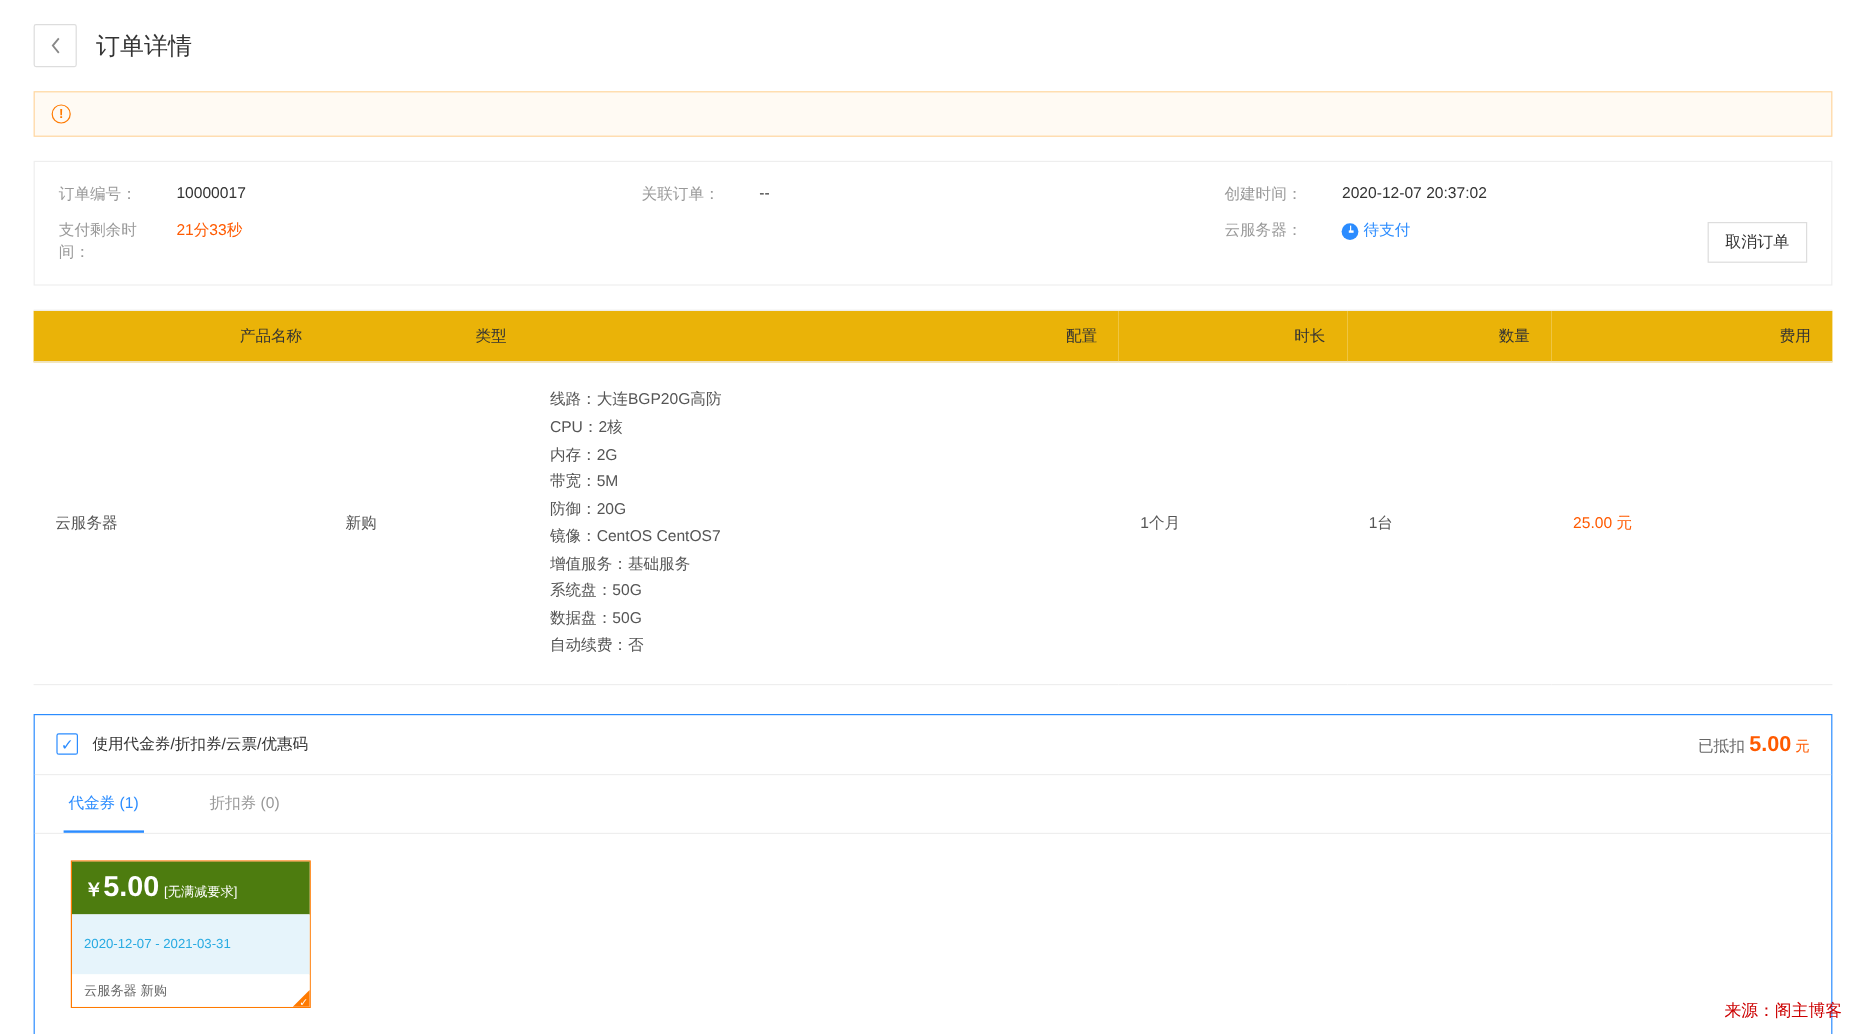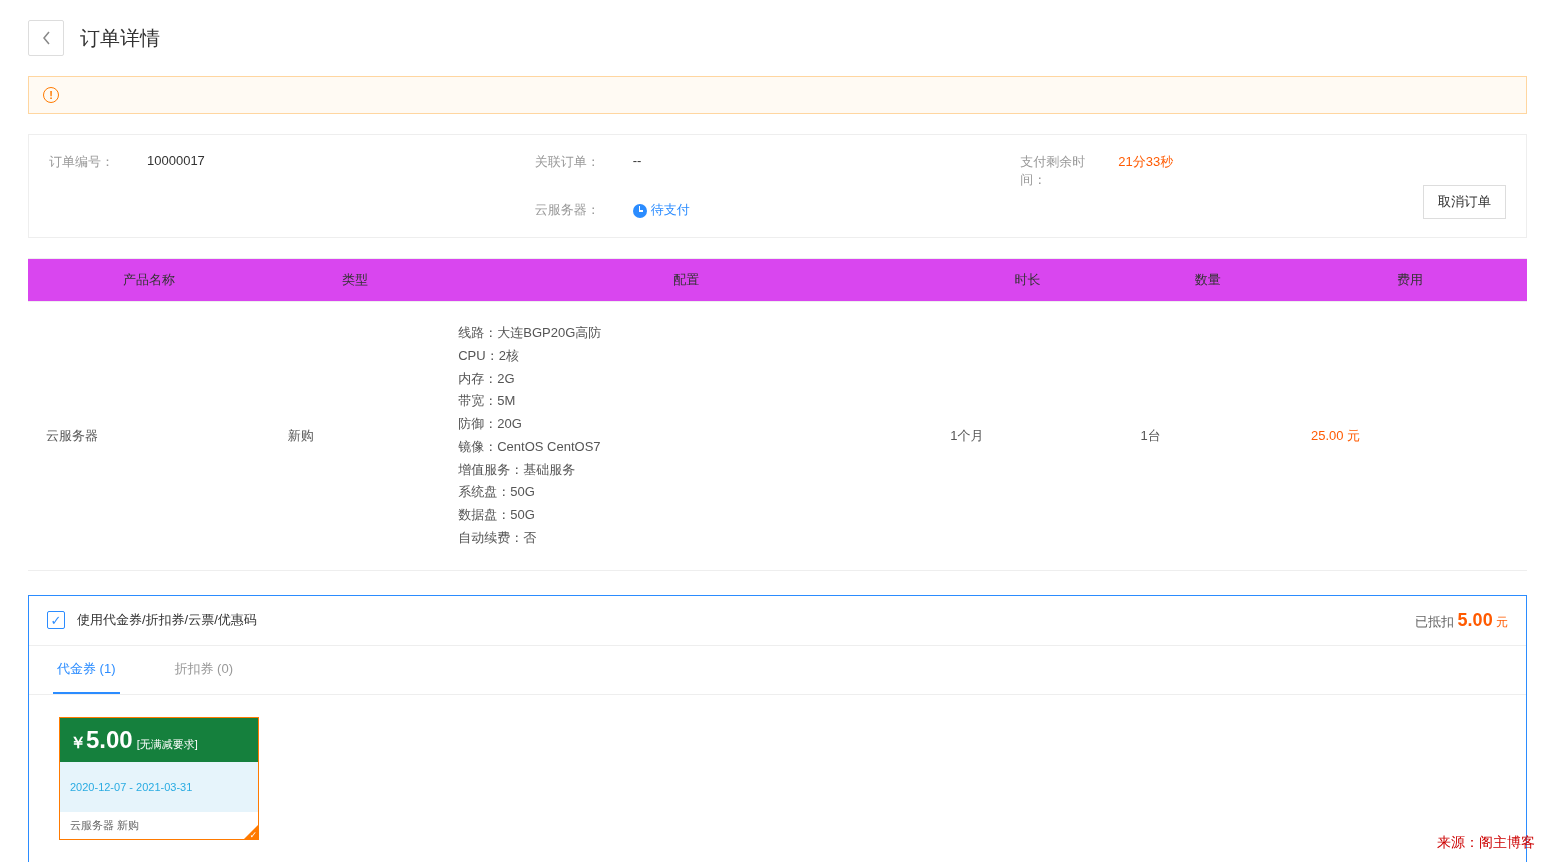--- a/index.html
+++ b/index.html
@@ -111,24 +111,24 @@
       padding: 7px 14px;
       cursor: pointer;
       color: #333;
     }
     table {
       width: 100%;
       border-collapse: collapse;
       margin-bottom: 24px;
     }
     thead th {
-      text-align: center;
+      text-align: right;
       font-weight: normal;
       color: #333;
-      background: #d946ef;
+      background: #eab308;
       border-top: 1px solid #eee;
       border-bottom: 1px solid #eee;
       padding: 12px 18px;
     }
     tbody td {
       padding: 20px 18px;
       vertical-align: middle;
       color: #555;
       border-bottom: 1px solid #eee;
     }
@@ -176,21 +176,21 @@
       border-bottom: 2px solid #2b8cff;
     }
     .coupon-body { padding: 22px 30px; }
     .voucher {
       width: 200px;
       border: 1.5px solid #ff7a00;
       position: relative;
       cursor: pointer;
     }
     .voucher-top {
-      background: #15803d;
+      background: #4d7c0f;
       color: #fff;
       padding: 8px 10px;
     }
     .voucher-price { font-size: 24px; font-weight: bold; }
     .voucher-price .cur { font-size: 16px; }
     .voucher-note { font-size: 11px; margin-left: 4px; }
     .voucher-date {
       background: #e6f4fb;
       color: #29abe2;
       padding: 19px 10px;
@@ -245,20 +245,24 @@
 
 <div class="info-card">
   <div class="info-grid">
     <div class="info-row">
       <span class="info-label">订单编号：</span>
       <span class="info-value">10000017</span>
     </div>
     <div class="info-row">
       <span class="info-label">关联订单：</span>
       <span class="info-value">--</span>
+    </div>
+    <div class="info-row">
+      <span class="info-label">创建时间：</span>
+      <span class="info-value">2020-12-07 20:37:02</span>
     </div>
     <div class="info-row">
       <span class="info-label">支付剩余时间：</span>
       <span class="info-value countdown">21分33秒</span>
     </div>
     <div></div>
     <div class="info-row">
       <span class="info-label">云服务器：</span>
       <span class="info-value pending">
         <span class="clock-icon"></span><span>待支付</span>

